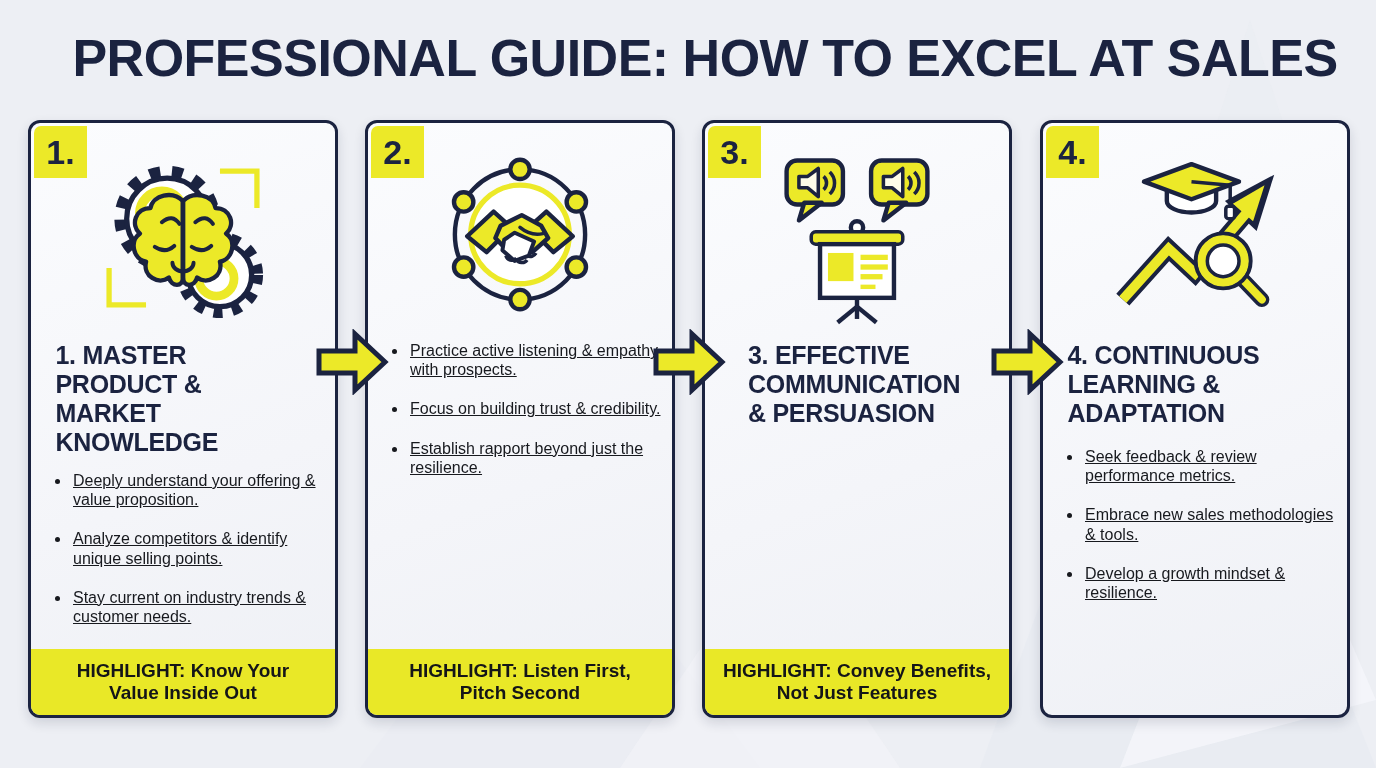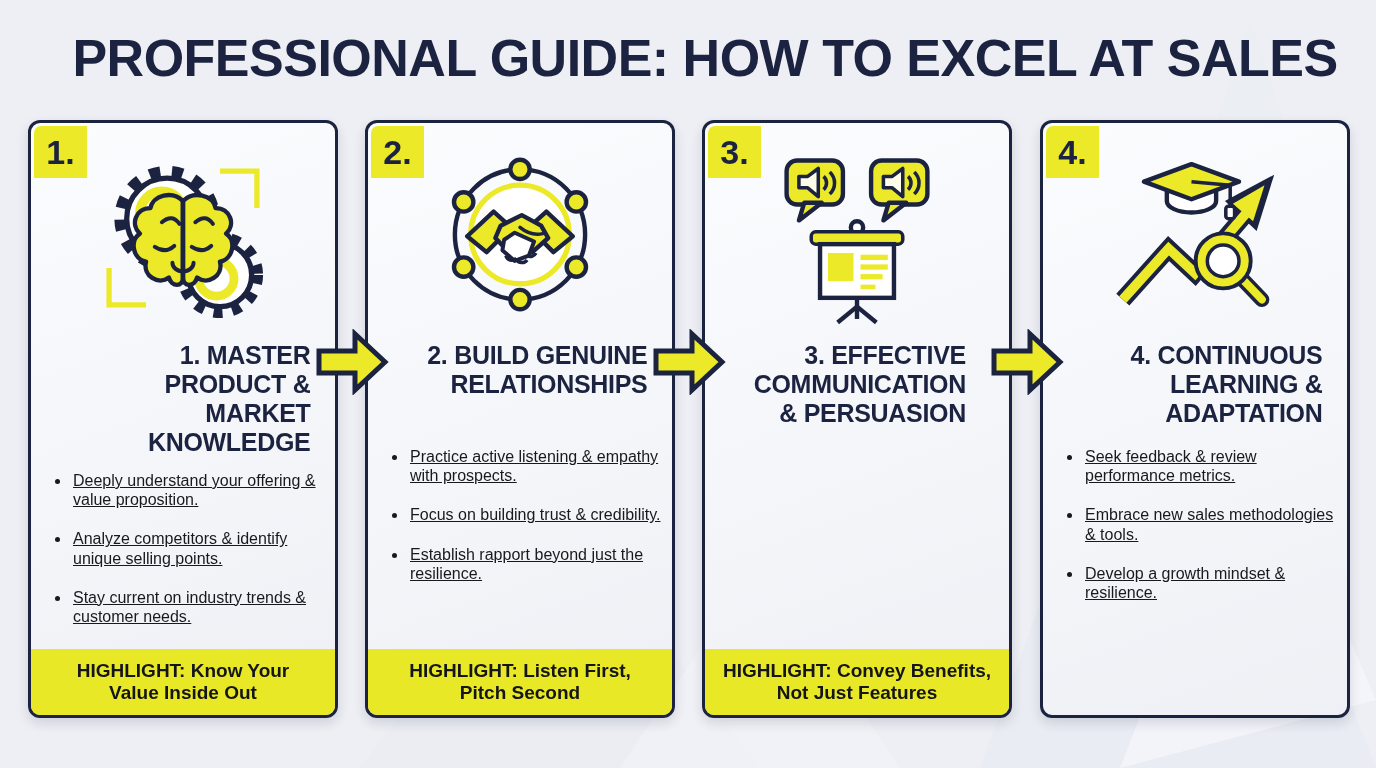--- a/index.html
+++ b/index.html
@@ -36,21 +36,21 @@
     position:absolute; top:3px; left:3px; width:53px; height:52px;
     background:#ece928; color:#1b2340;
     font-size:34px; font-weight:bold;
     display:flex; align-items:center; justify-content:center;
     border-radius:7px 0 0 0; z-index:3;
   }
 
   .icon-wrap { height:178px; margin-top:26px; display:flex; align-items:center; justify-content:center; }
 
   .card-title {
-    margin:14px auto 0; width:255px; text-align:right;
+    margin:14px auto 0; width:255px; text-align:left;
     font-size:25px; line-height:1.16; font-weight:bold; color:#1b2340;
     letter-spacing:-0.3px; min-height:92px;
   }
   .card3 .card-title { width:218px; }
 
   ul.bullets {
     margin:14px 10px 0 40px; padding:0;
     list-style:disc outside;
     flex:1;
   }
@@ -145,21 +145,20 @@
         <polygon points="50,98 80,70 100,88 72,116" fill="#ECE928" stroke="#1B2340" stroke-width="5" stroke-linejoin="round"></polygon>
         <polygon points="170,98 140,70 120,88 148,116" fill="#ECE928" stroke="#1B2340" stroke-width="5" stroke-linejoin="round"></polygon>
         <path d="M88 86 L112 74 L134 86 L142 100 L124 116 L100 119 L82 100 Z" fill="#ECE928" stroke="#1B2340" stroke-width="5" stroke-linejoin="round"></path>
         <path d="M92 102 L104 94 L126 104 L120 120 L104 126 L90 114 Z" fill="#ffffff" stroke="#1B2340" stroke-width="4.5" stroke-linejoin="round"></path>
         <path d="M94 120 a7 7 0 0 0 12 3" fill="none" stroke="#1B2340" stroke-width="4"></path>
         <path d="M106 124 a7 7 0 0 0 12 1" fill="none" stroke="#1B2340" stroke-width="4"></path>
         <path d="M118 120 a7 7 0 0 0 10 -3" fill="none" stroke="#1B2340" stroke-width="4"></path>
         <path d="M110 88 q12 10 26 7" fill="none" stroke="#1B2340" stroke-width="4" stroke-linecap="round"></path>
       </svg>
     </div>
-    <h2 class="card-title">2. BUILD GENUINE RELATIONSHIPS</h2>
     <ul class="bullets">
       <li>Practice active listening &amp; empathy with prospects.</li>
       <li>Focus on building trust &amp; credibility.</li>
       <li>Establish rapport beyond just the resilience.</li>
     </ul>
     <div class="highlight">HIGHLIGHT: Listen First, Pitch Second</div>
   </div>
 
   <div class="card card3">
     <div class="badge">3.</div>

